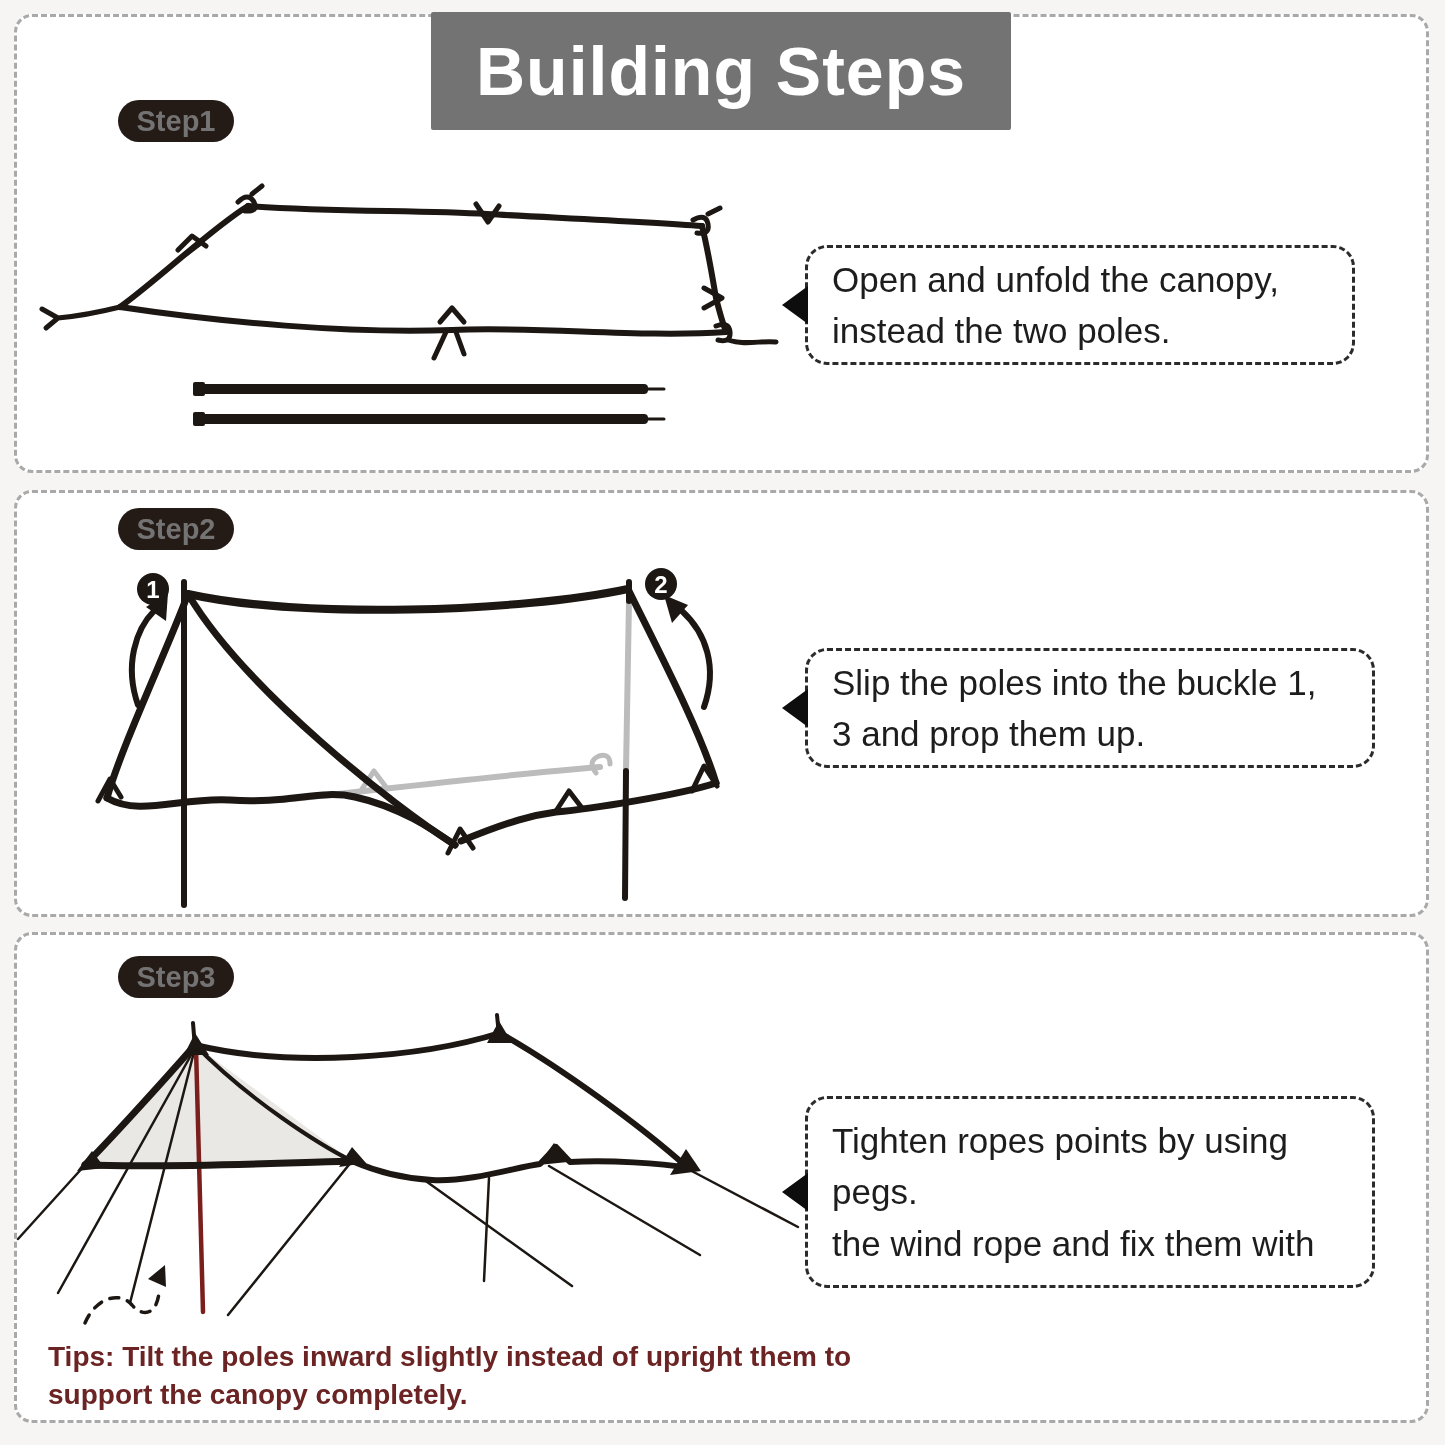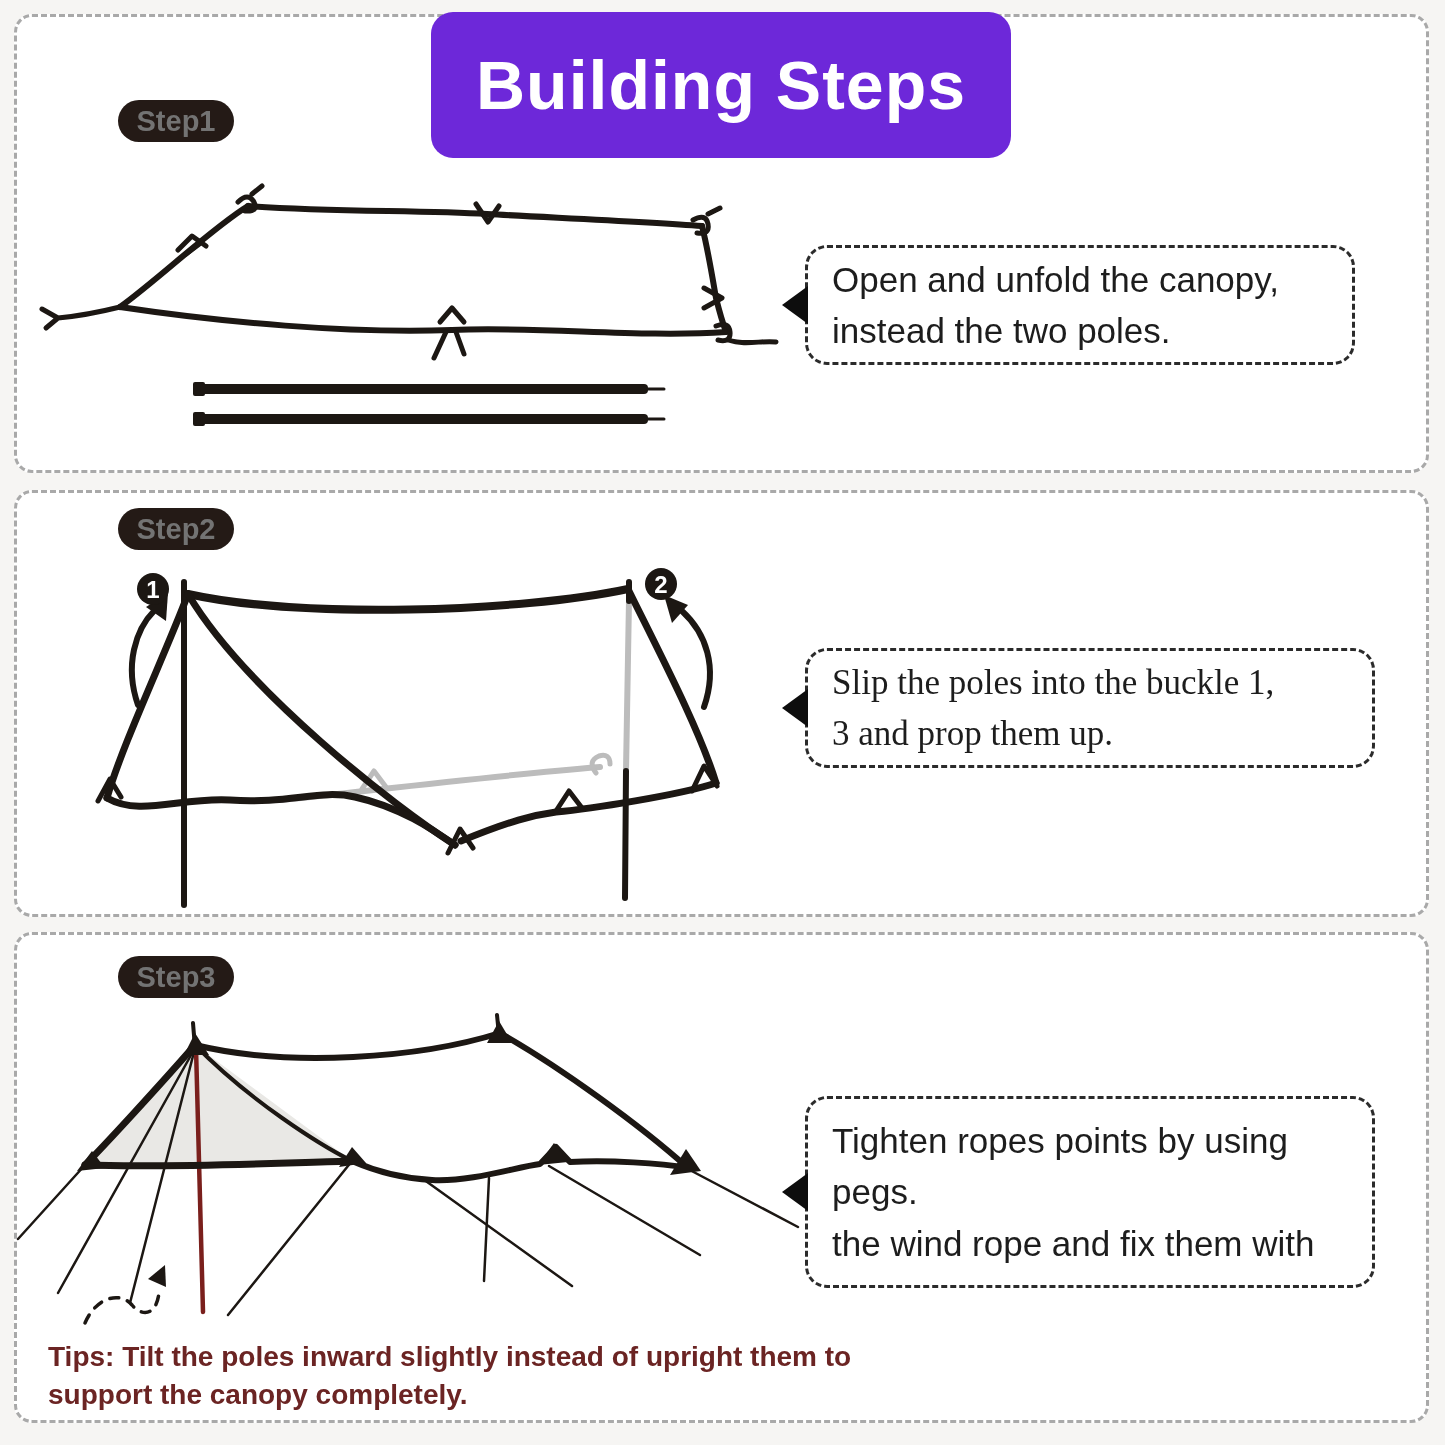--- a/index.html
+++ b/index.html
@@ -8,41 +8,41 @@
     background:#f6f5f3;font-family:"Liberation Sans",sans-serif;color:#1c1713;
   }
   .panel{
     position:absolute;left:14px;width:1415px;background:#ffffff;
     border:3px dashed #a9a9a9;border-radius:18px;box-sizing:border-box;
   }
   #panel1{top:14px;height:459px;}
   #panel2{top:490px;height:427px;}
   #panel3{top:932px;height:491px;}
   .title-box{
-    position:absolute;left:431px;top:12px;width:580px;height:146px;
-    background:#6d28d9;border-radius:22px;display:flex;align-items:center;justify-content:center;
+    position:absolute;left:431px;top:12px;width:580px;height:118px;
+    background:#737373;border-radius:2px;display:flex;align-items:center;justify-content:center;
   }
   .title-box span{
     color:#ffffff;font-size:68px;font-weight:bold;letter-spacing:1px;white-space:nowrap;
   }
   .step-badge{
     position:absolute;left:118px;width:116px;height:42px;background:#241a16;
     border-radius:22px;display:flex;align-items:center;justify-content:center;
   }
   .step-badge span{color:#737373;font-size:29px;font-weight:bold;white-space:nowrap;}
   #badge1{top:100px;} #badge2{top:508px;} #badge3{top:956px;}
   .drawing{position:absolute;}
   .callout{
     position:absolute;border:3px dashed #2b2b2b;border-radius:22px;background:#ffffff;
     box-sizing:border-box;display:flex;flex-direction:column;justify-content:center;
     padding:10px 24px;
   }
   .callout .line{font-size:35px;line-height:1.46;color:#1d1d1d;white-space:nowrap;}
   #callout1{left:805px;top:245px;width:550px;height:120px;}
-  #callout2{left:805px;top:648px;width:570px;height:120px;font-family:Liberation Serif, serif;}
+  #callout2{left:805px;top:648px;width:570px;height:120px;}
   #callout3{left:805px;top:1096px;width:570px;height:192px;}
   .callout-arrow{
     position:absolute;left:-26px;top:50%;margin-top:-19px;width:0;height:0;
     border-top:19px solid transparent;border-bottom:19px solid transparent;
     border-right:26px solid #0d0d0d;
   }
   #tips{position:absolute;left:48px;top:1338px;width:900px;}
   #tips .line{font-size:28px;font-weight:bold;color:#6b2423;line-height:1.37;white-space:nowrap;}
   svg{display:block;}
   .stroke{fill:none;stroke:#1c1713;stroke-linecap:round;stroke-linejoin:round;}

